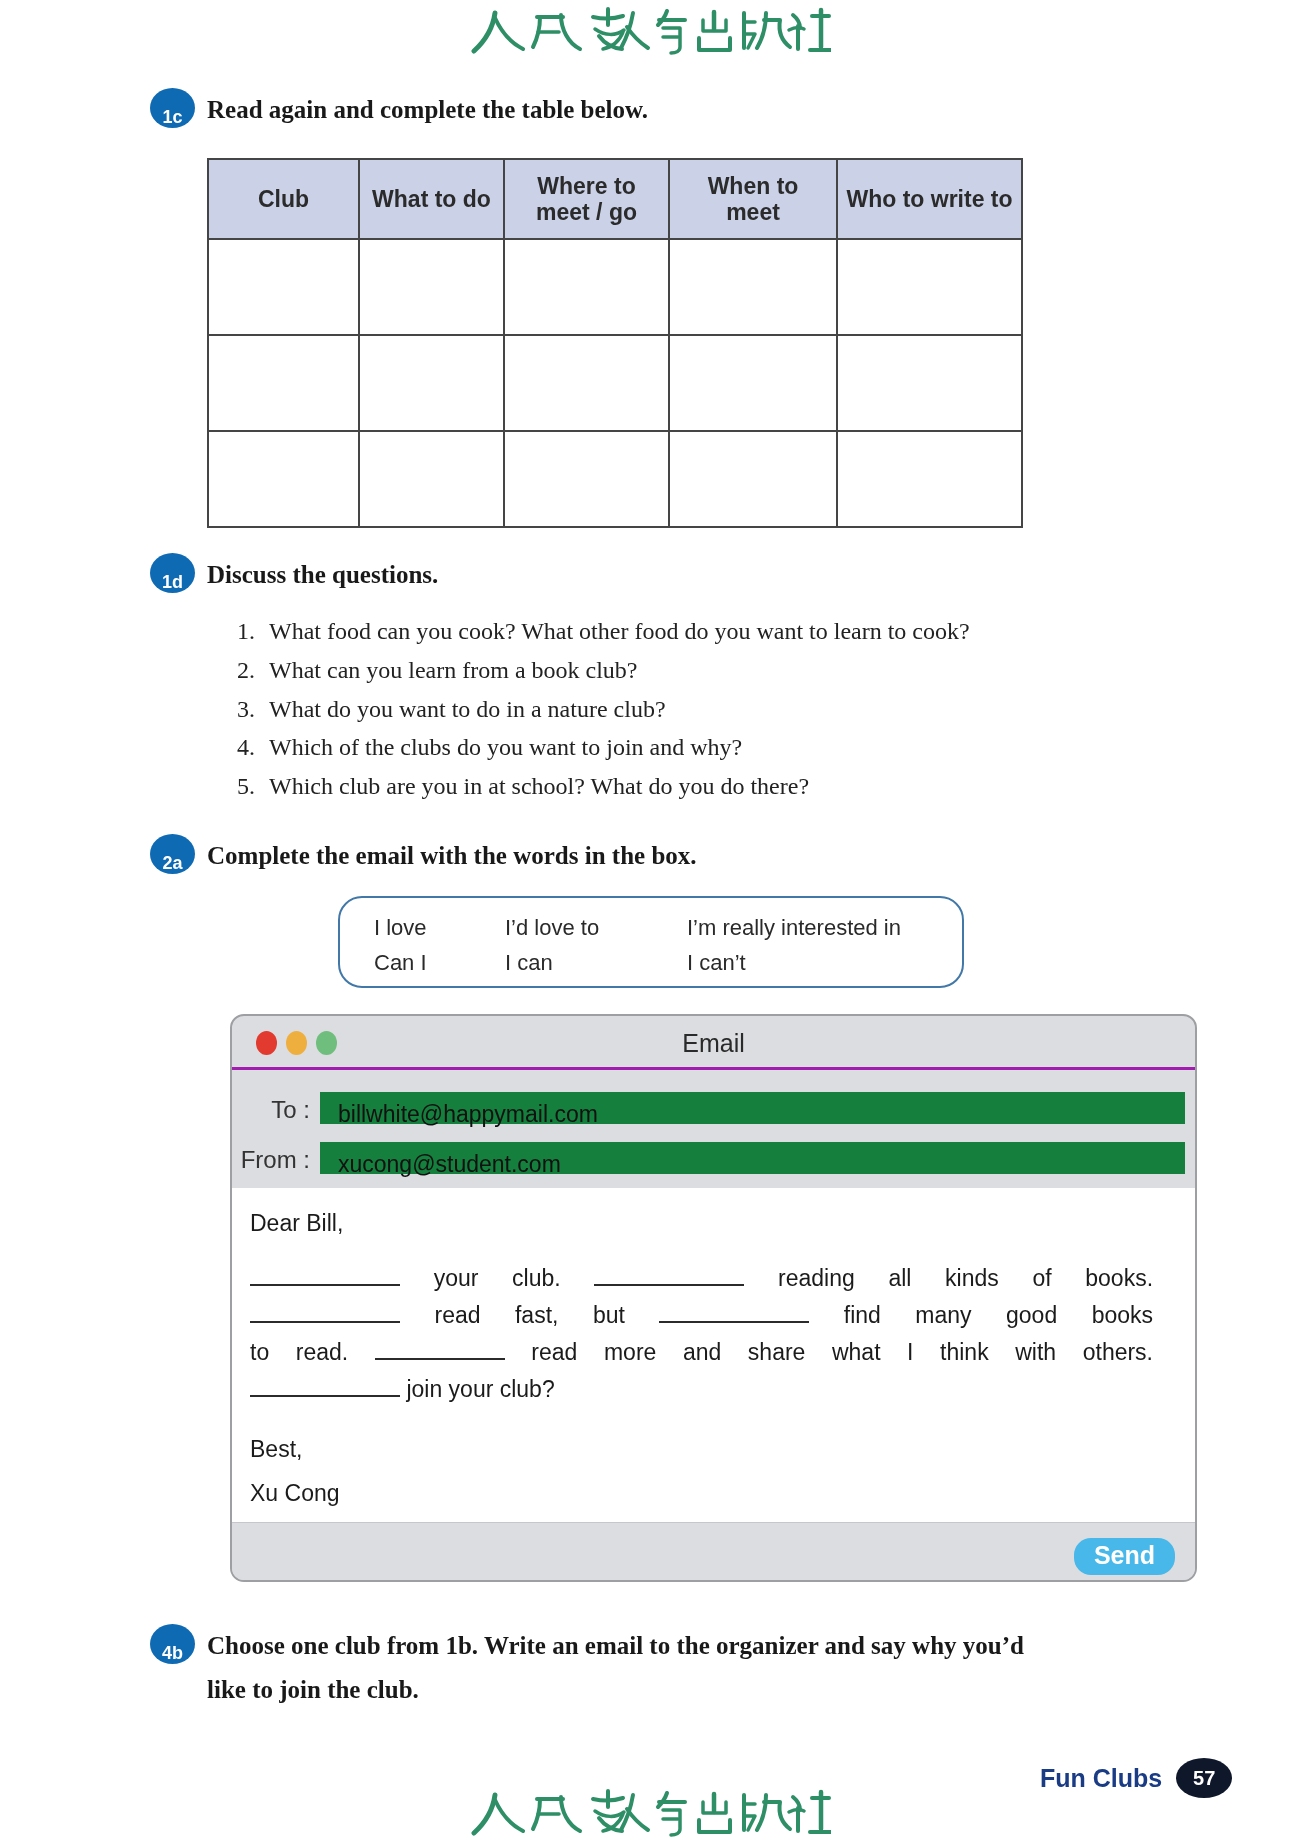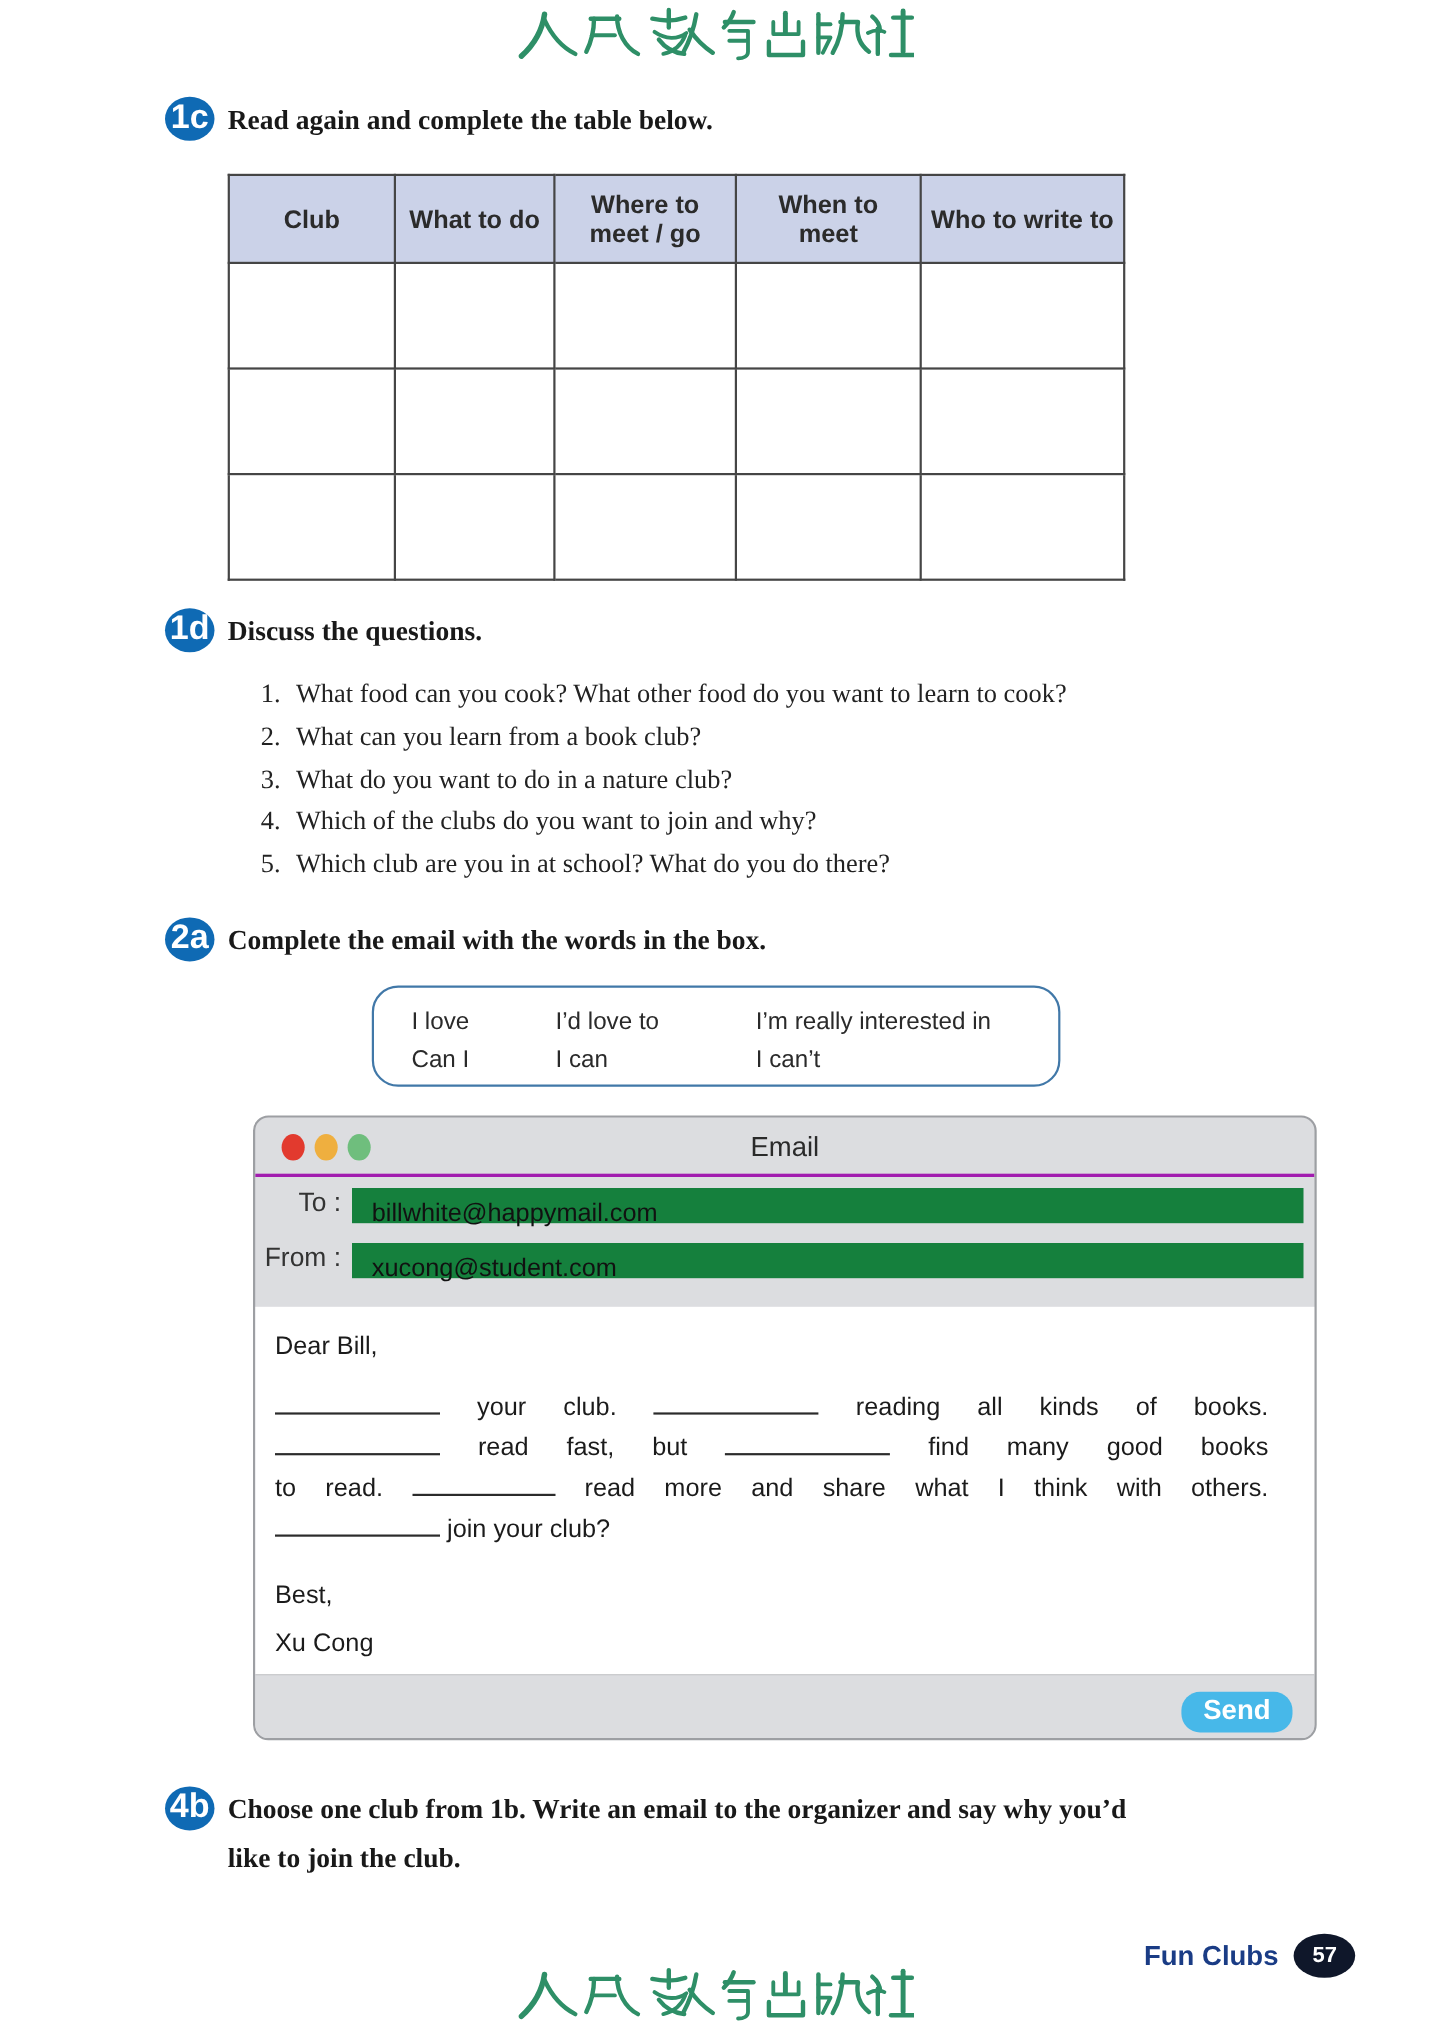--- a/index.html
+++ b/index.html
@@ -1,22 +1,22 @@
 <!DOCTYPE html>
 <html><head>
 <meta charset="utf-8">
 <style>
   html,body{margin:0;padding:0;background:#ffffff;}
   .page{position:relative;width:1303px;height:1842px;background:#ffffff;
         font-family:"Liberation Sans",sans-serif;color:#1a1a1a;overflow:hidden;}
 
   
   .badge{position:absolute;width:45px;height:40px;border-radius:50%;
-         background:#0f6ab4;color:#fff;font-weight:bold;font-size:31px;
-         display:flex;align-items:flex-start;justify-content:center;}
+         background:#0f6ab4;color:#fff;font-weight:bold;font-size:18px;
+         display:flex;align-items:flex-end;justify-content:center;}
   .h{position:absolute;font-family:"Liberation Serif",serif;font-weight:bold;
      font-size:25px;color:#191919;line-height:36px;}
 
   
   .clubs-table{position:absolute;left:207px;top:158px;border-collapse:collapse;
                table-layout:fixed;width:814px;}
   .clubs-table th,.clubs-table td{border:2px solid #454545;}
   .clubs-table th{background:#cbd2e8;height:78px;font-size:23px;font-weight:bold;
                   color:#2b2b2b;line-height:1.15;padding:0 8px;}
   .clubs-table td{height:92px;background:#ffffff;}
@@ -40,21 +40,21 @@
              background:#dcdde0;border:2px solid #9d9fa3;border-radius:14px;
              box-sizing:border-box;overflow:hidden;}
   .titlebar{position:absolute;left:0;top:0;width:100%;height:54px;
             border-bottom:3px solid #a21caf;box-sizing:border-box;}
   .dots{position:absolute;left:24px;top:15px;display:flex;gap:9px;}
   .dot{width:21px;height:24px;border-radius:50%;}
   .dot-red{background:#e23a2e;}.dot-yellow{background:#efaf3f;}.dot-green{background:#6fbe7d;}
   .win-title{position:absolute;left:0;top:0;width:100%;height:54px;line-height:54px;
              text-align:center;font-size:25px;color:#2a2a2a;}
   .fields{position:absolute;left:0;top:54px;width:100%;padding-top:10px;box-sizing:border-box;}
-  .field-row{display:flex;height:44px;margin-bottom:6px;align-items:flex-start;}
+  .field-row{display:flex;height:44px;margin-bottom:6px;align-items:flex-end;}
   .field-label{width:88px;text-align:right;padding-right:10px;font-size:24px;color:#333;
                flex:0 0 auto;box-sizing:border-box;}
   .field-input{flex:1;margin-right:10px;background:#15803d;height:32px;line-height:44px;
                font-size:23px;color:#111;padding-left:18px;}
   .email-body{position:absolute;left:0;top:172px;width:100%;height:334px;background:#ffffff;
               box-sizing:border-box;padding:20px 42px 0 18px;font-size:23px;color:#1b1b1b;}
   .greeting{line-height:30px;margin-bottom:22px;}
   .para .line{line-height:37px;}
   .j{text-align:justify;text-align-last:justify;}
   .blank{display:inline-block;width:150px;height:20px;border-bottom:2px solid #2b2b2b;

